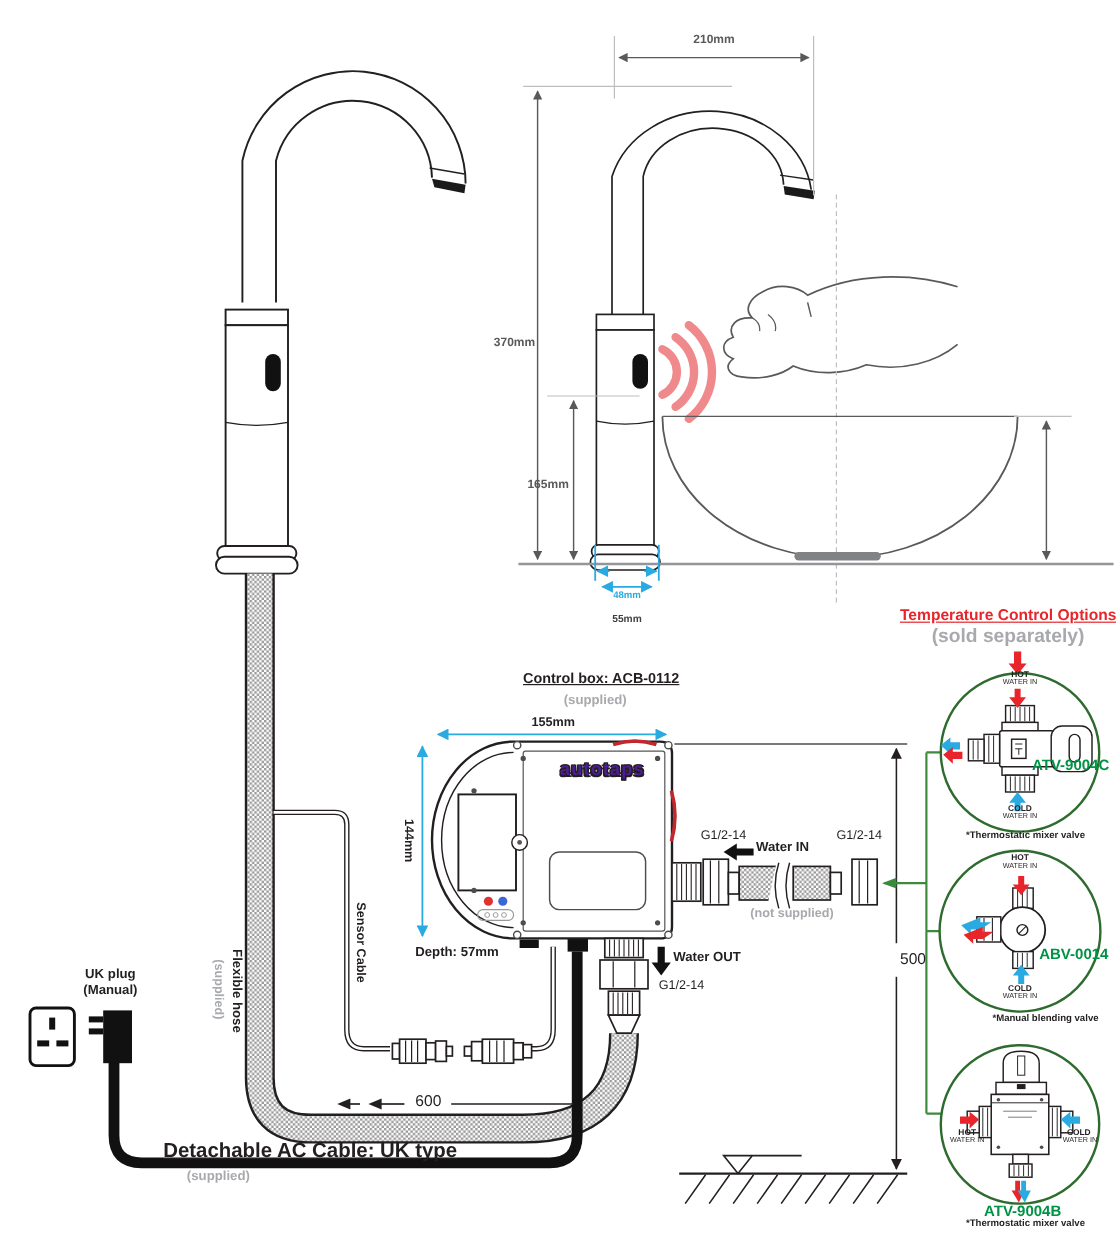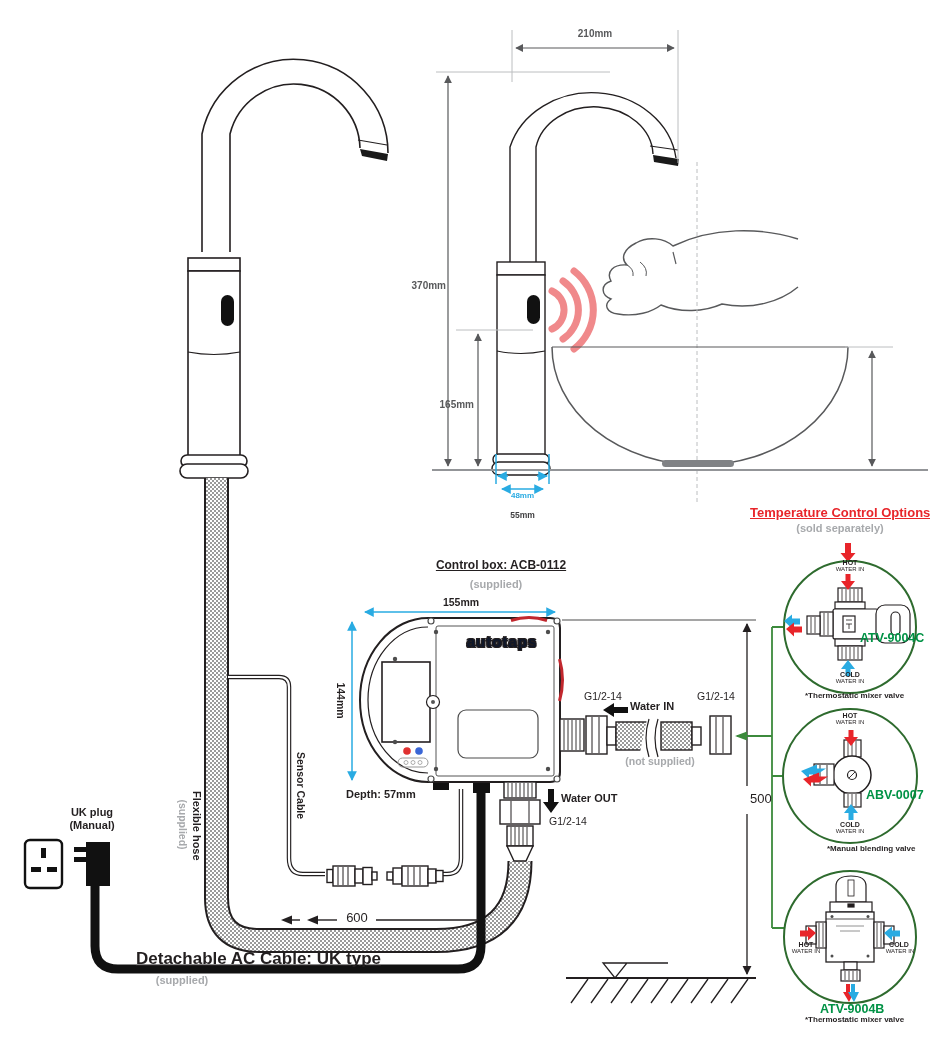--- a/index.html
+++ b/index.html
@@ -10,21 +10,21 @@
   .c{text-align:center;}
   .r{text-align:right;margin-top:29px;}
   .gray{color:#A7A9AC;}
   .cyan{color:#29ABE2;}
   .green{color:#009245;}
   .red{color:#E8252A;}
   .dim{color:#58595B;font-weight:600;}
   .u{text-decoration:underline;}
   .rot{transform:rotate(90deg);}
   .thin{font-weight:400;}
-  .logo{font-weight:800;letter-spacing:1px;color:#0f172a;
+  .logo{font-weight:800;letter-spacing:1px;color:#4c1d95;
         text-shadow:-1.2px -1.2px 0 #231F20,1.2px -1.2px 0 #231F20,-1.2px 1.2px 0 #231F20,1.2px 1.2px 0 #231F20,0 -1.4px 0 #231F20,0 1.4px 0 #231F20;}
 </style>
 </head>
 <body>
 
 <div class="stage">
 
 <svg width="930" height="1050" viewBox="0 0 930 1050">
   <defs>
     <pattern id="braid" width="4" height="4" patternUnits="userSpaceOnUse">
@@ -341,34 +341,34 @@
 
 <div class="lbl c" style="left:64px;top:807px;width:56px;font-size:11px;">UK plug</div>
 <div class="lbl c" style="left:64px;top:820px;width:56px;font-size:11px;">(Manual)</div>
 <div class="lbl c rot" style="left:151px;top:820px;width:90px;font-size:11px;">Flexible hose</div>
 <div class="lbl gray c rot" style="left:142px;top:819px;width:80px;font-size:10.5px;">(supplied)</div>
 <div class="lbl c rot" style="left:257px;top:780px;width:86px;font-size:10.5px;">Sensor Cable</div>
 <div class="lbl u" style="left:103px;top:950px;font-size:17px;padding-left:33px;">Detachable AC Cable: UK type</div>
 <div class="lbl gray c" style="left:140px;top:975px;width:84px;font-size:11px;">(supplied)</div>
 
 <div class="lbl red c u" style="left:750px;top:506px;width:180px;font-size:13px;">Temperature Control Options</div>
-<div class="lbl gray c" style="left:765px;top:523px;width:150px;font-size:11px;">(sold separately)</div>
+<div class="lbl gray c" style="left:765px;top:523px;width:150px;font-size:16px;">(sold separately)</div>
 
 <div class="lbl c" style="left:836px;top:559px;width:28px;font-size:7px;">HOT</div>
 <div class="lbl thin c" style="left:824px;top:566px;width:52px;font-size:6px;">WATER IN</div>
 <div class="lbl c" style="left:834px;top:671px;width:32px;font-size:7px;">COLD</div>
 <div class="lbl thin c" style="left:824px;top:678px;width:52px;font-size:6px;">WATER IN</div>
 <div class="lbl green" style="left:860px;top:632px;font-size:12.5px;">ATV-9004C</div>
 <div class="lbl c" style="left:805px;top:692px;width:90px;font-size:8px;">*Thermostatic mixer valve</div>
 
 <div class="lbl c" style="left:836px;top:712px;width:28px;font-size:7px;">HOT</div>
 <div class="lbl thin c" style="left:824px;top:719px;width:52px;font-size:6px;">WATER IN</div>
 <div class="lbl c" style="left:834px;top:821px;width:32px;font-size:7px;">COLD</div>
 <div class="lbl thin c" style="left:824px;top:828px;width:52px;font-size:6px;">WATER IN</div>
-<div class="lbl green" style="left:866px;top:789px;font-size:12.5px;">ABV-0007</div>
+<div class="lbl green" style="left:866px;top:789px;font-size:12.5px;">ABV-0014</div>
 <div class="lbl c" style="left:827px;top:845px;width:86px;font-size:8px;">*Manual blending valve</div>
 
 <div class="lbl c" style="left:793px;top:941px;width:26px;font-size:7px;">HOT</div>
 <div class="lbl thin c" style="left:782px;top:948px;width:48px;font-size:6px;">WATER IN</div>
 <div class="lbl c" style="left:884px;top:941px;width:30px;font-size:7px;">COLD</div>
 <div class="lbl thin c" style="left:876px;top:948px;width:48px;font-size:6px;">WATER IN</div>
 <div class="lbl green c" style="left:820px;top:1003px;width:62px;font-size:12.5px;">ATV-9004B</div>
 <div class="lbl c" style="left:805px;top:1016px;width:90px;font-size:8px;">*Thermostatic mixer valve</div>
 
 </div>

